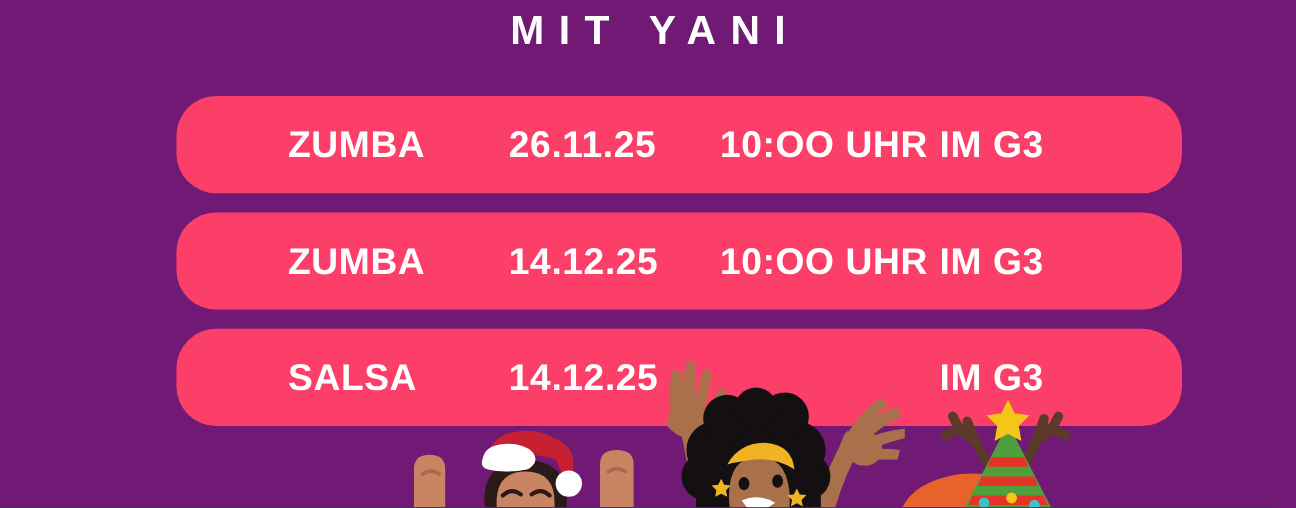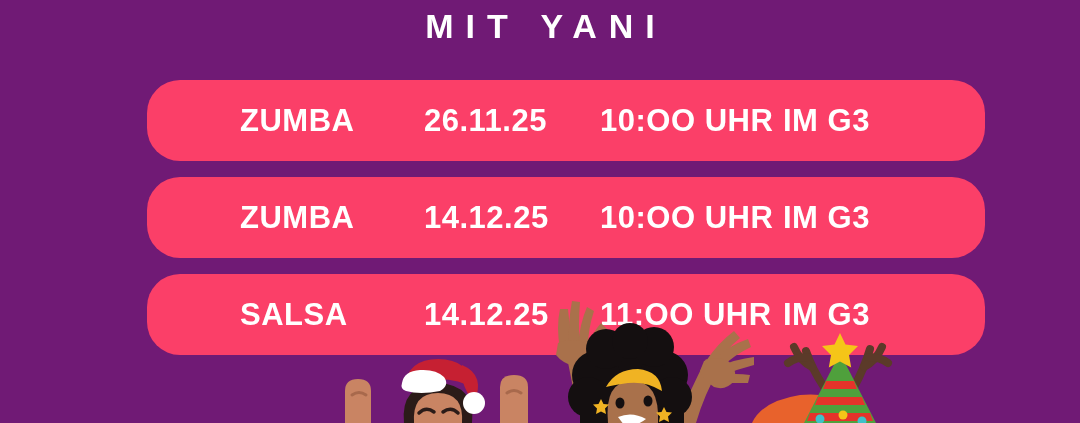--- a/index.html
+++ b/index.html
@@ -89,21 +89,20 @@
     <div class="pill">
       <span class="col-activity">ZUMBA</span>
       <span class="col-date">14.12.25</span>
       <span class="col-time">10:OO UHR</span>
       <span class="col-room">IM G3</span>
     </div>
 
     <div class="pill">
       <span class="col-activity">SALSA</span>
       <span class="col-date">14.12.25</span>
-      <span class="col-time">11:OO UHR</span>
       <span class="col-room">IM G3</span>
     </div>
 
   </div>
 
   <svg id="illustration" viewBox="0 0 1080 140">
 
     <g>
       <path d="M345 140 L345 108 Q345 96 358 96 Q371 96 371 108 L371 140 Z" fill="#C98463"></path>
       <path d="M352 112 q7 -5 14 0" stroke="#A8694C" stroke-width="3" fill="none" stroke-linecap="round"></path>

